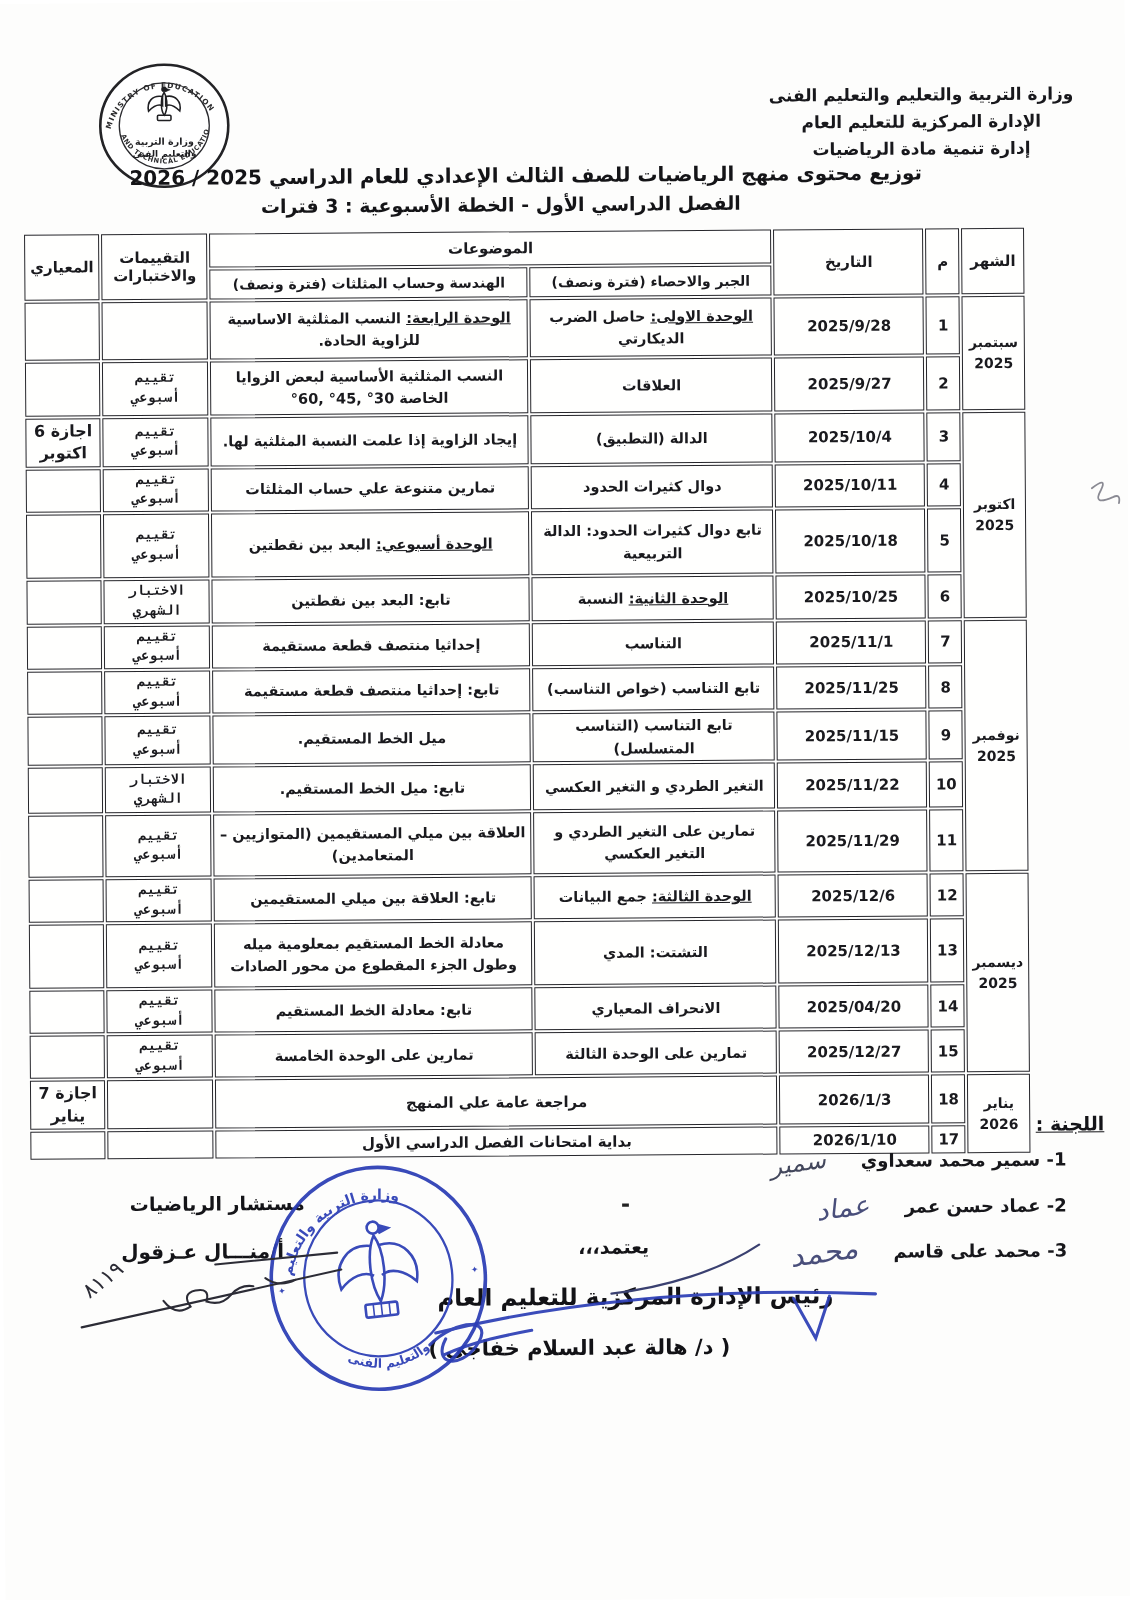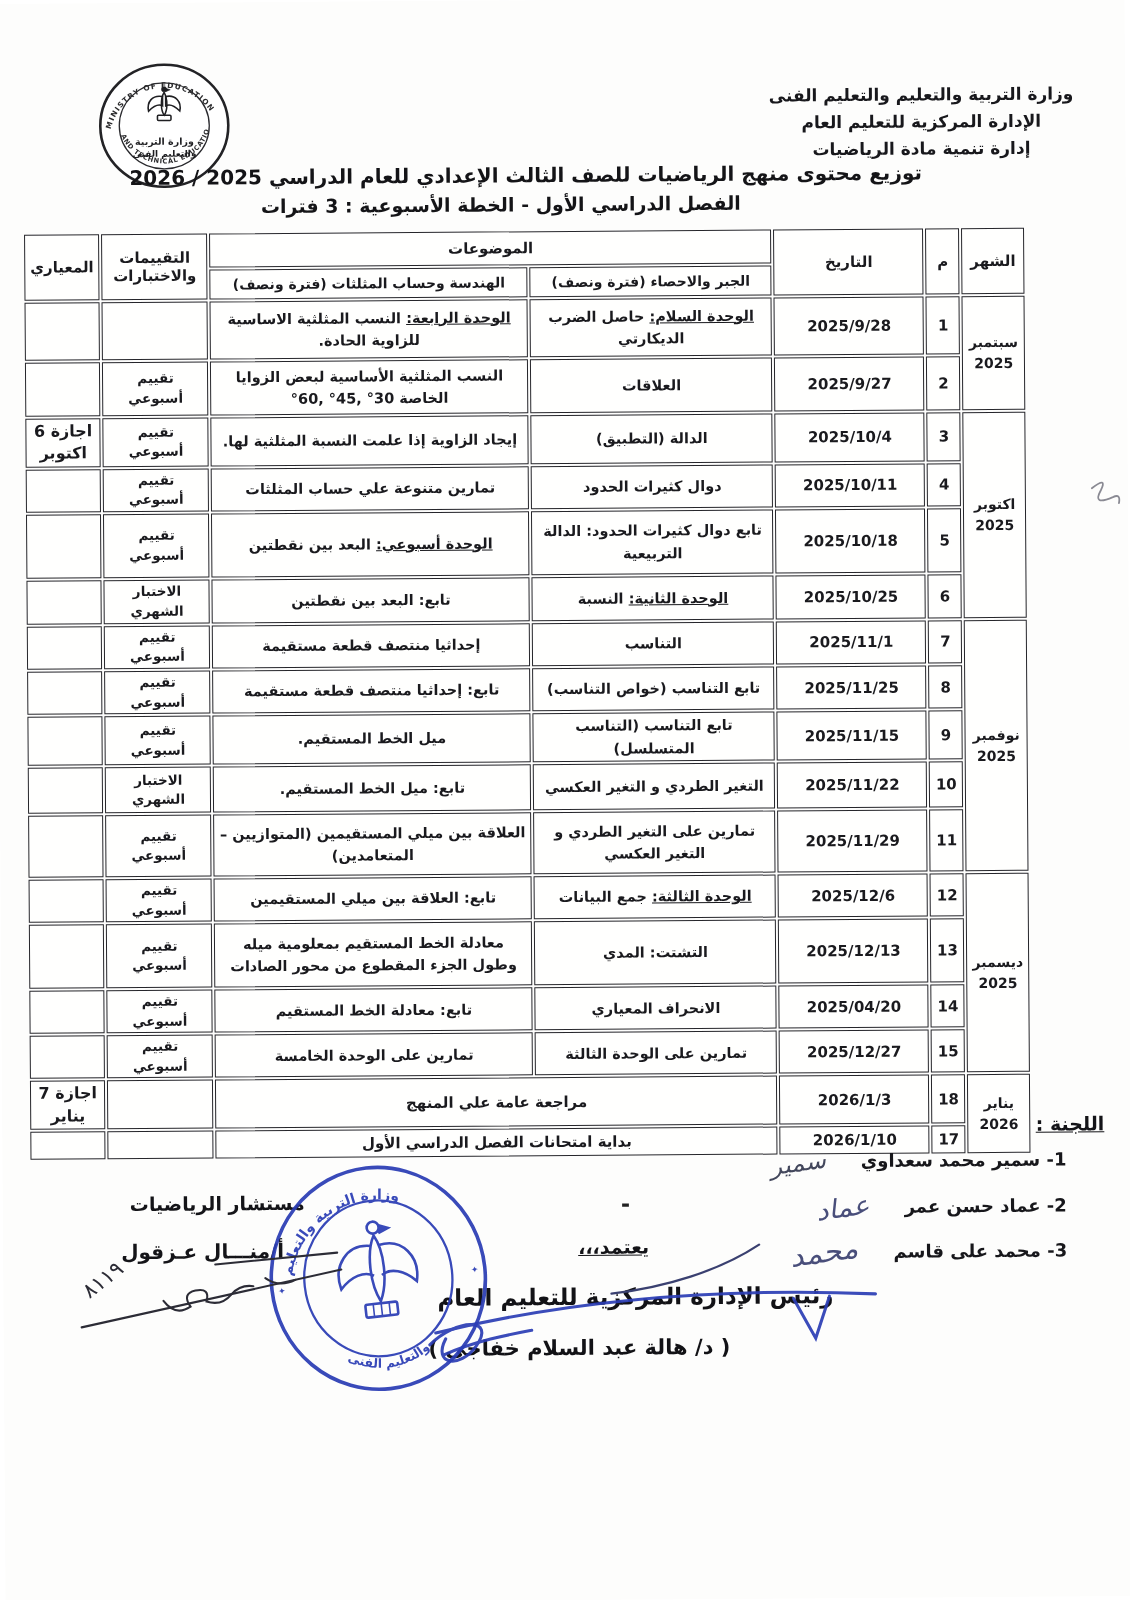--- a/index.html
+++ b/index.html
@@ -35,39 +35,39 @@
     font-weight:bold;text-align:center;vertical-align:middle;
     padding:1px 5px;color:#1a1a1e;
   }
   th.h-top{font-size:15px;height:30px;}
   th.h-sub{font-size:14px;height:26px;}
   td.c-month{font-size:14px;white-space:pre-line;line-height:1.5;}
   td.c-num{font-size:15px;}
   td.c-date{font-size:15px;}
   td.c-topic{font-size:14.5px;text-align:right;padding-right:9px;line-height:1.55;}
   td.c-merged{font-size:15px;}
-  td.c-eval{font-size:13.5px;line-height:1.45;}
+  td.c-eval{font-size:13.5px;line-height:1.45;font-family:Liberation Mono, monospace;}
   td.c-notes{font-size:16px;line-height:1.4;}
   td.holiday{background:#e3e3e1;}
   span.u{text-decoration:underline;}
   
   .committee{
     position:absolute;top:1116px;right:28px;width:520px;
     direction:rtl;text-align:right;
   }
   .committee-title{font-size:19px;font-weight:bold;text-decoration:underline;margin-bottom:2px;color:#141418;}
   .member{font-size:18px;font-weight:bold;margin:9px 38px 0 0;color:#17171b;position:relative;height:34px;}
   .sig{
     display:inline-block;margin-right:34px;font-size:27px;font-weight:normal;
     color:#3a4070;transform:skewX(-14deg) rotate(-8deg);position:relative;top:4px;opacity:.92;
   }
   .sig0{font-size:24px;color:#34384f;}
   .sig2{font-size:29px;color:#3a4070;}
   .dash-mark{position:absolute;top:1192px;left:618px;font-size:22px;font-weight:bold;color:#222;}
-  .approve-word{position:absolute;top:1236px;left:575px;font-size:19px;font-weight:bold;direction:rtl;color:#141418;text-decoration:underline;}
+  .approve-word{position:absolute;top:1236px;left:575px;font-size:19px;font-weight:bold;direction:rtl;color:#141418;}
   .approve-title{position:absolute;top:1284px;left:372px;width:520px;text-align:center;font-size:23px;font-weight:bold;direction:rtl;color:#121216;}
   .approve-name{position:absolute;top:1336px;left:378px;width:395px;text-align:center;font-size:21px;font-weight:bold;direction:rtl;color:#121216;}
   .consultant-title{position:absolute;top:1190px;left:112px;width:205px;text-align:center;font-size:19px;font-weight:bold;direction:rtl;color:#141418;}
   .consultant-name{position:absolute;top:1237px;left:82px;width:235px;text-align:center;font-size:20px;font-weight:bold;direction:rtl;color:#141418;}
   .overlay{position:absolute;inset:0;pointer-events:none;}
   .stamp-wrap{position:absolute;top:1156px;left:256px;width:238px;height:242px;transform:rotate(-6deg);opacity:.93;}
 </style>
 </head>
 <body>
 
@@ -132,21 +132,21 @@
         <th class="h-sub">الجبر والاحصاء  (فترة ونصف)</th>
         <th class="h-sub">الهندسة وحساب المثلثات (فترة ونصف)</th>
       </tr>
     </thead>
     <tbody>
         <tr style="height: 58px;">
           <td rowspan="2" class="c-month">سبتمبر
 2025</td>
           <td class="c-num">1</td>
           <td class="c-date"><span dir="ltr">2025/9/28</span></td>
-          <td class="c-topic"><span class="u">الوحدة السلام:</span> حاصل الضرب الديكارتي</td>
+          <td class="c-topic"><span class="u">الوحدة الاولى:</span> حاصل الضرب الديكارتي</td>
           <td class="c-topic"><span class="u">الوحدة الرابعة:</span> النسب المثلثية الاساسية للزاوية الحادة.</td>
           <td class="c-eval"></td>
           <td class="c-notes"></td>
         </tr>
         <tr style="height: 54px;">
           <td class="c-num">2</td>
           <td class="c-date"><span dir="ltr">2025/9/27</span></td>
           <td class="c-topic">العلاقات</td>
           <td class="c-topic">النسب المثلثية الأساسية لبعض الزوايا الخاصة 30° ,45° ,60°</td>
           <td class="c-eval">تقييم أسبوعي</td>

